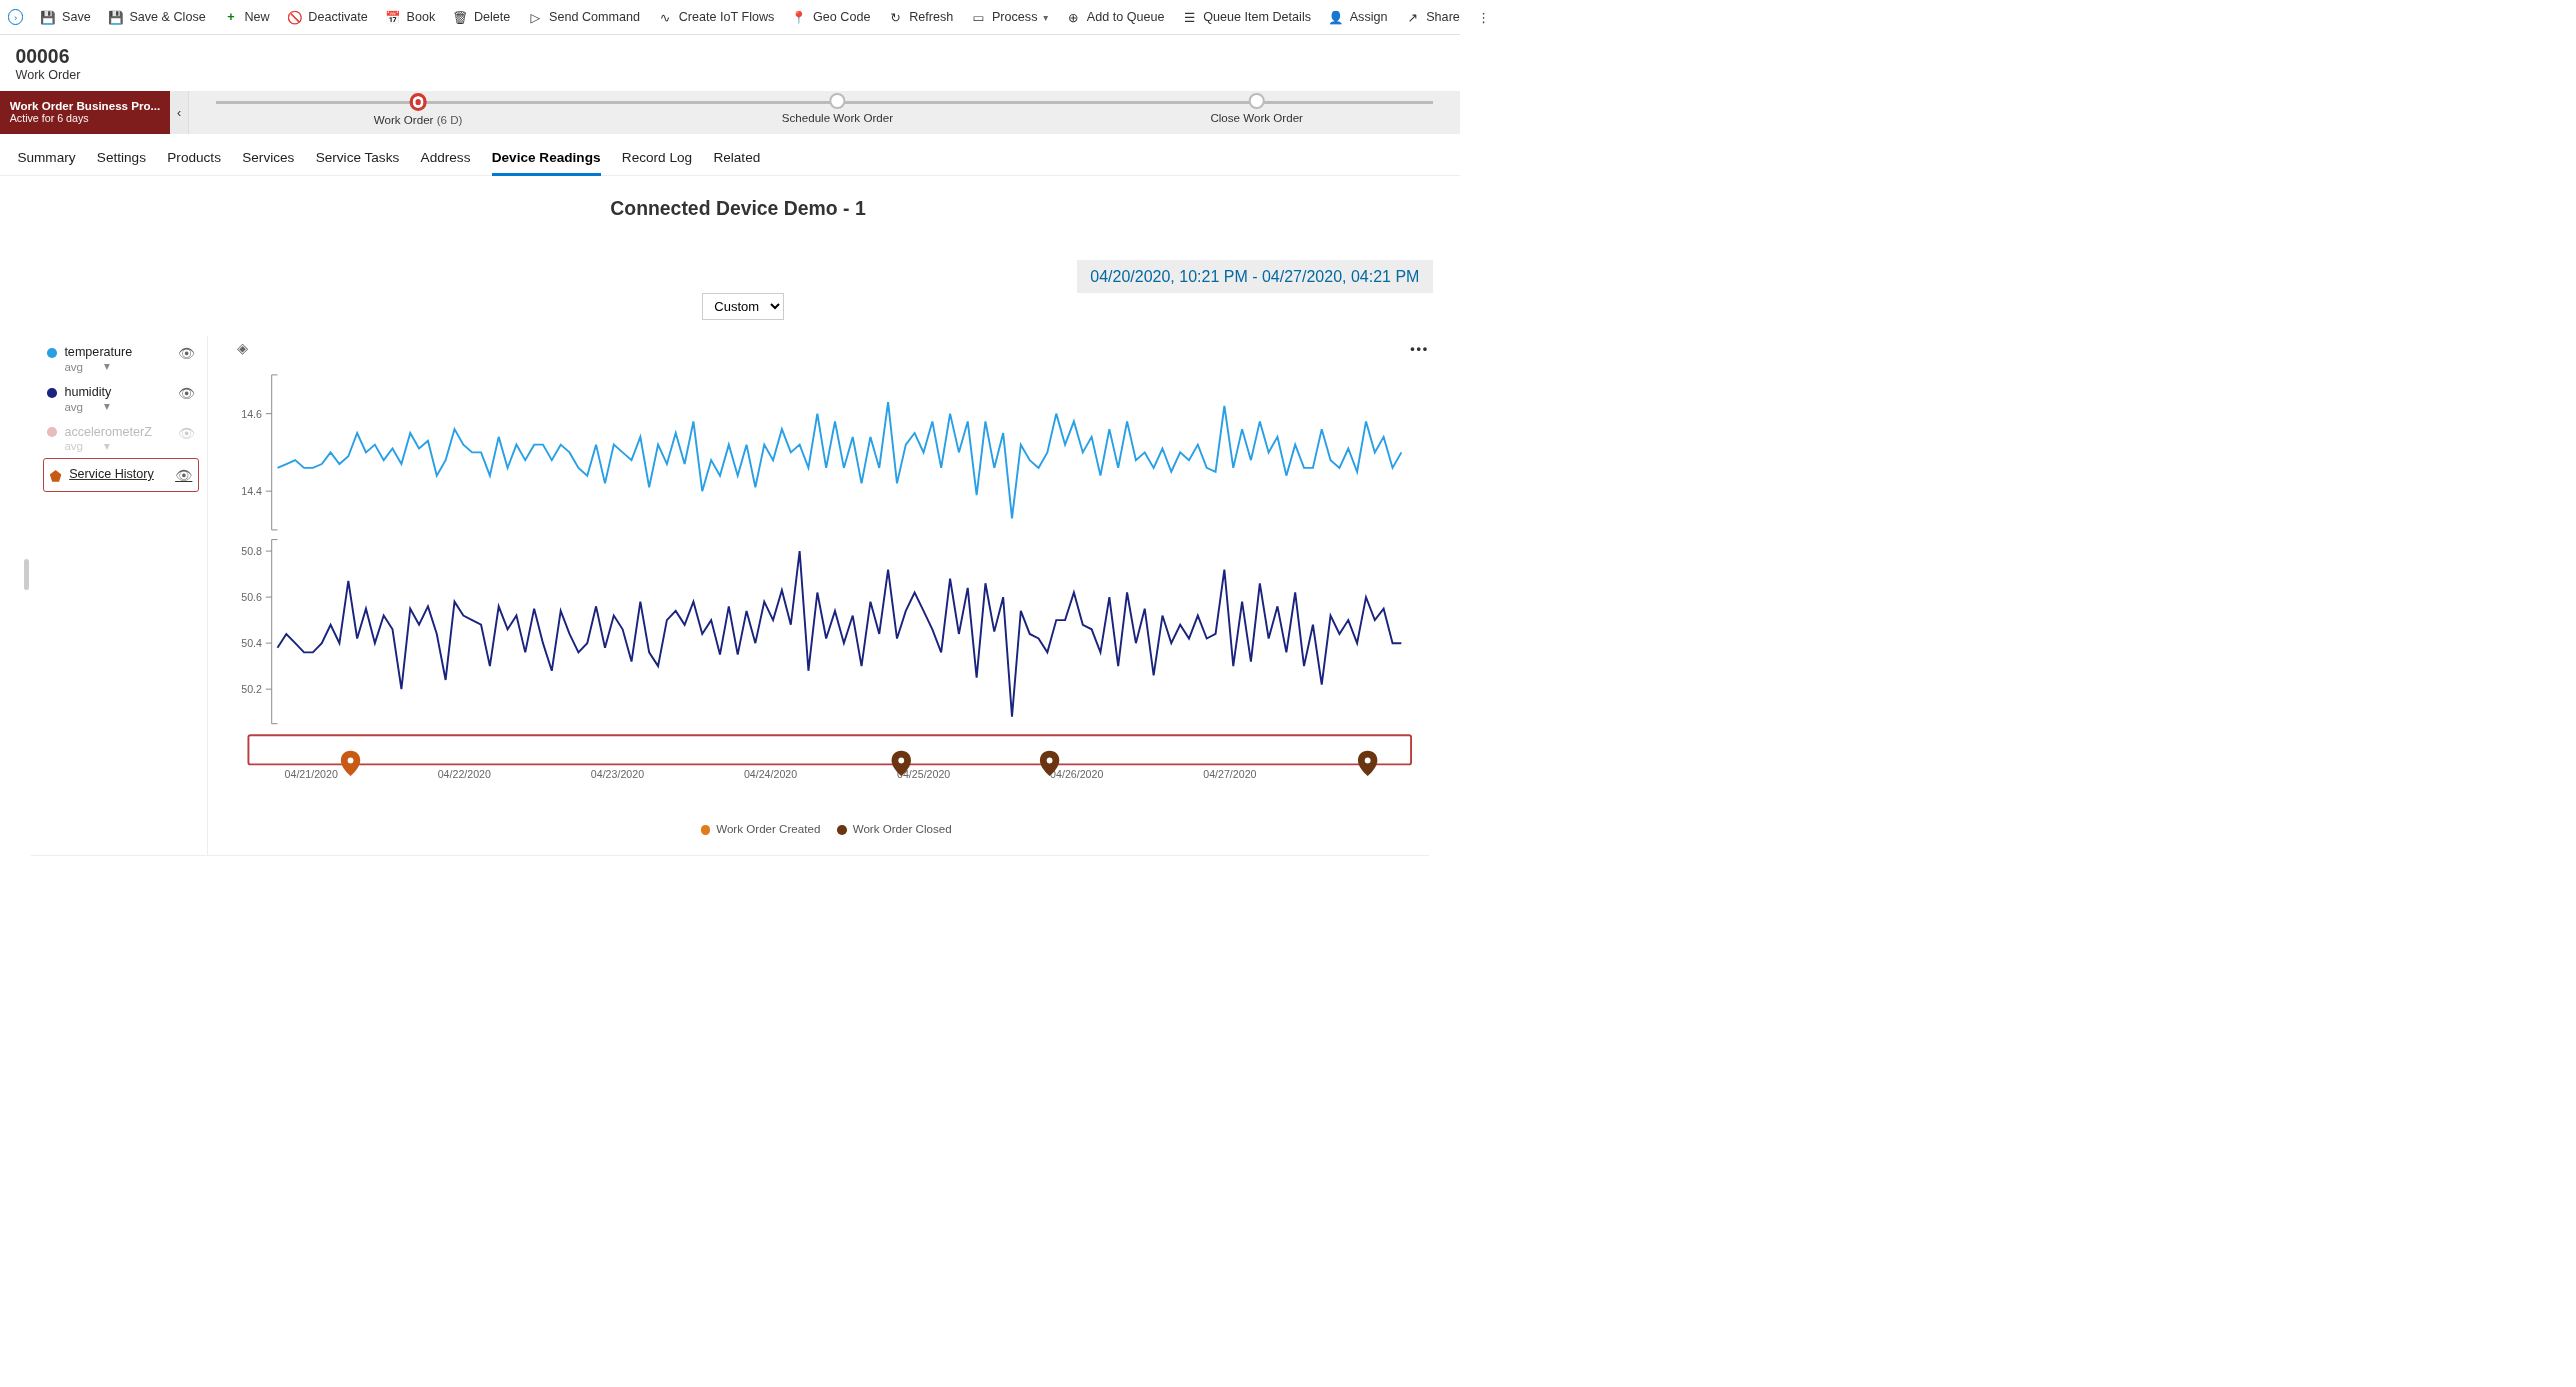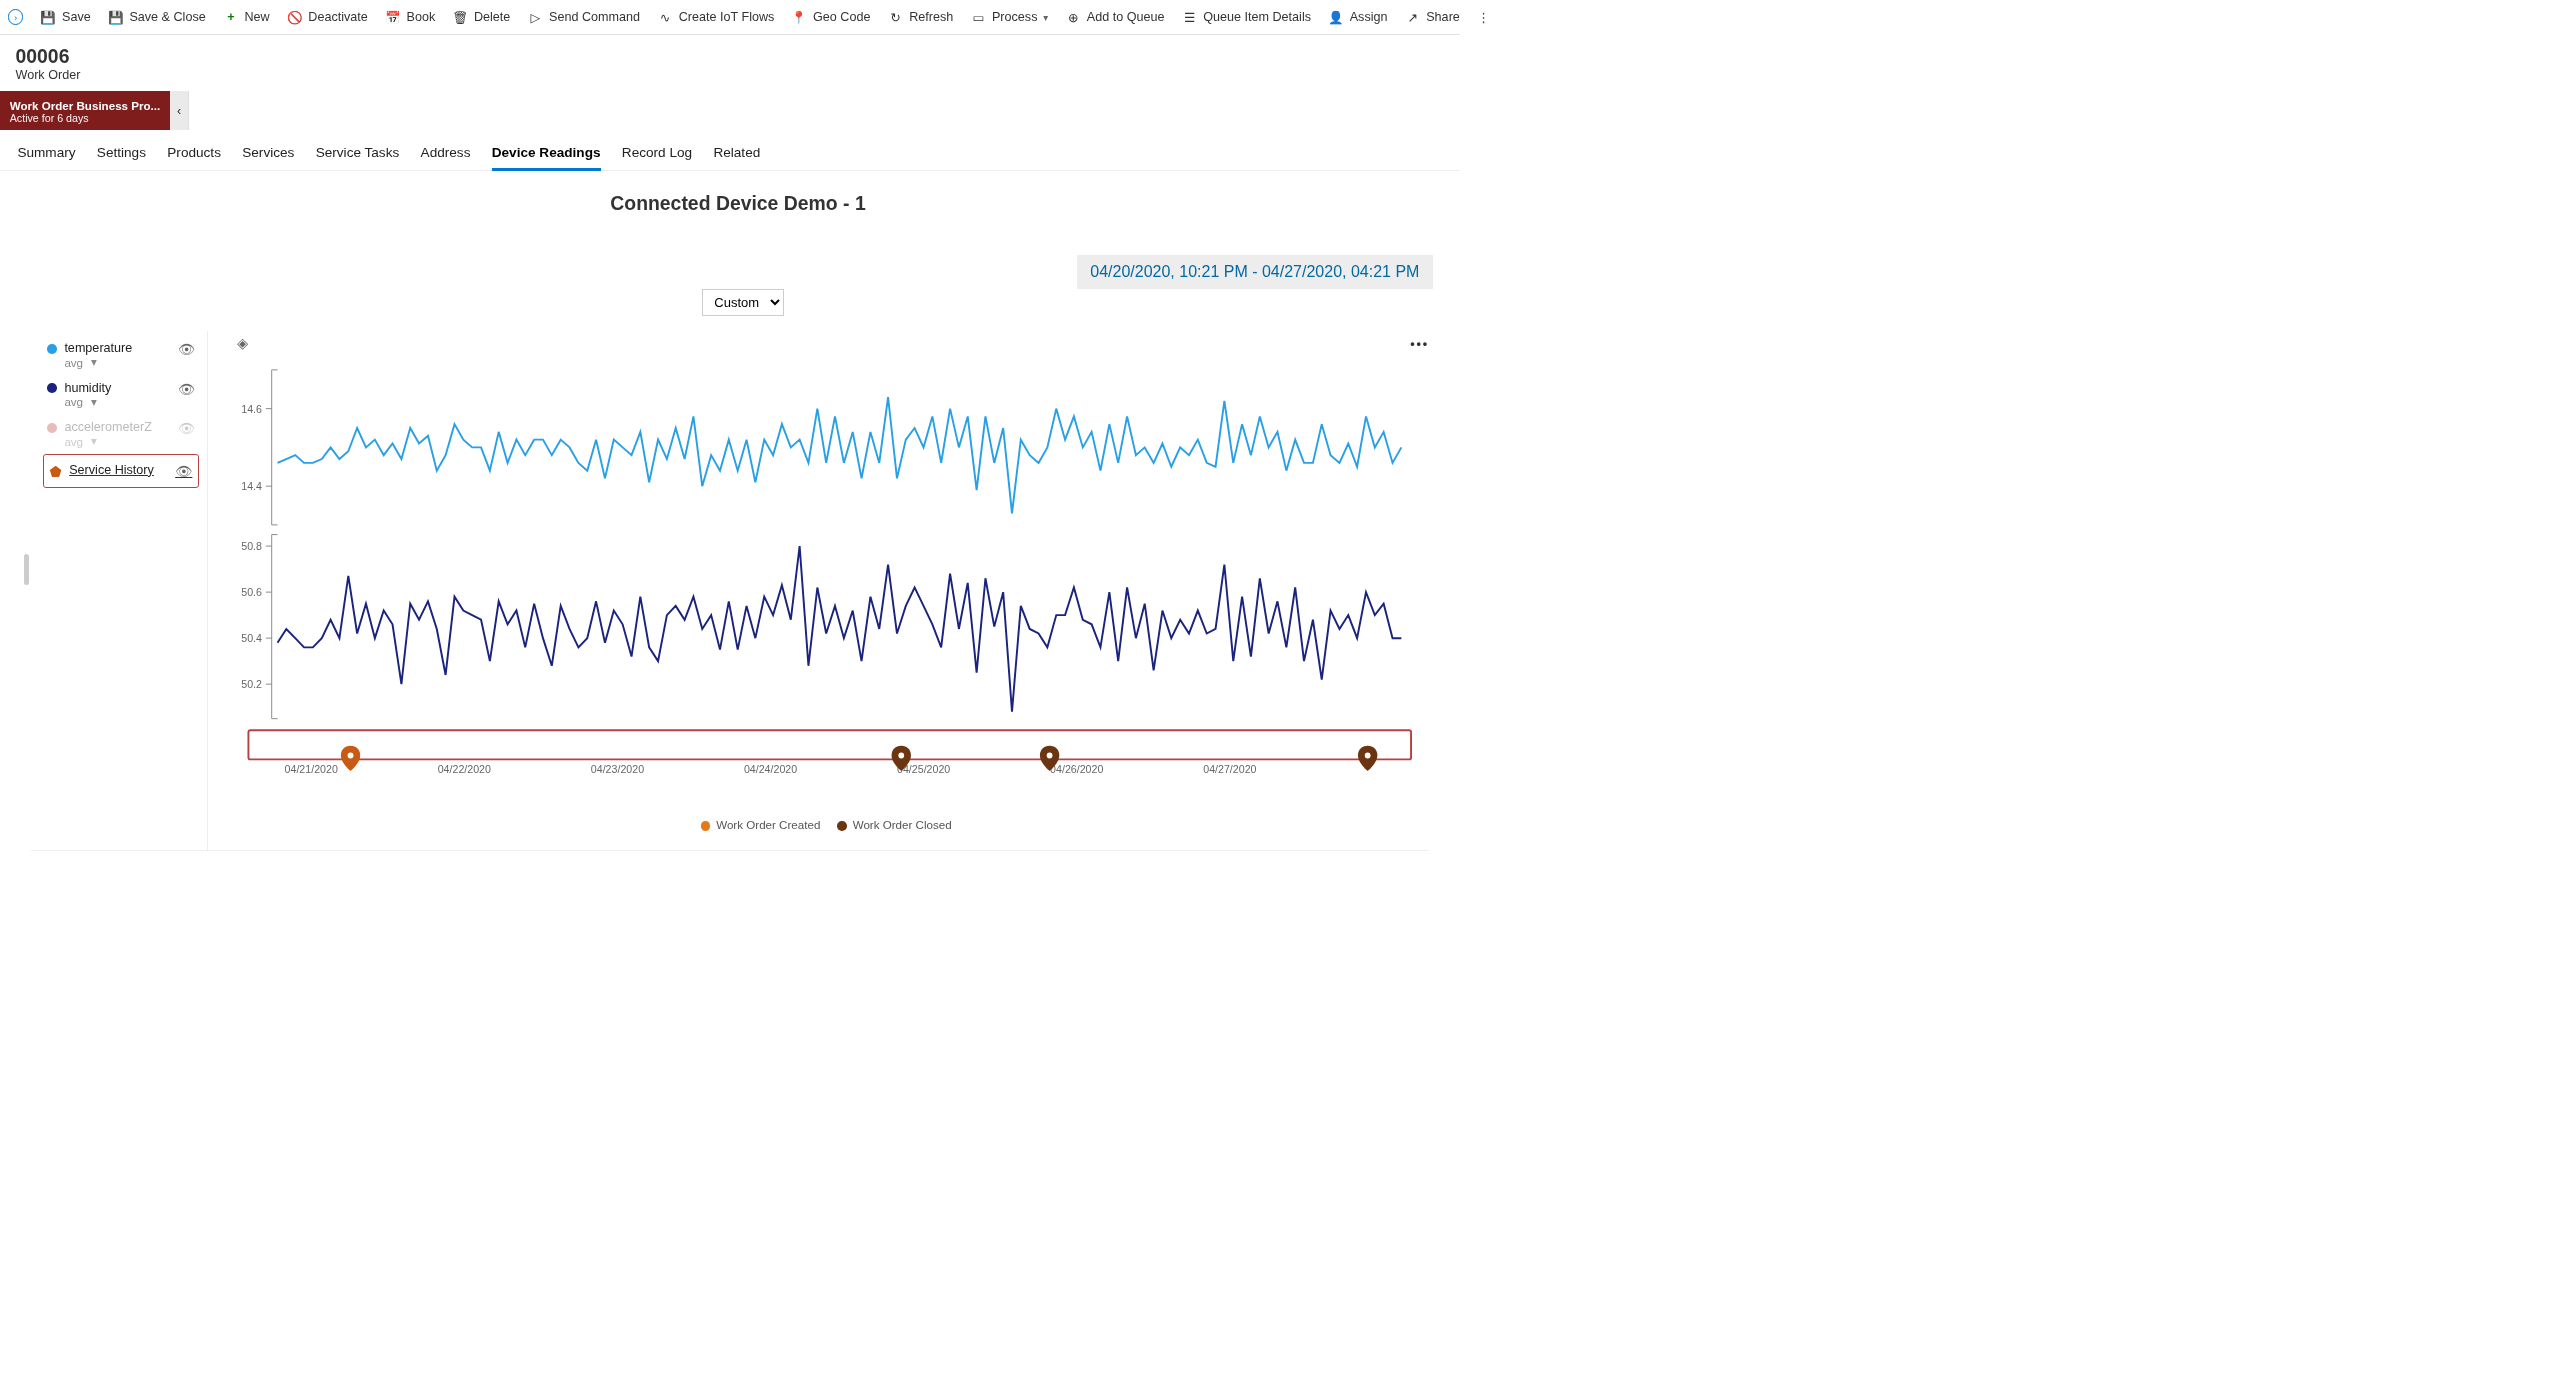--- a/index.html
+++ b/index.html
@@ -44,21 +44,21 @@
   .readings-title { font-size:19.4px; font-weight:700;}
   .range-pill { margin-left:auto; background:#ededed; padding:7.8px 13.6px; font-size:16px; color:#0369a1;margin-top:40px; }
   .range-select { margin-left:9.7px; border:1px solid #ccc; background:#fff; font-size:13px; padding:3.9px 7.8px;}
   
   .chartrow { display:flex; }
   .legend { width:165px; border-right:1px solid #eee; padding-right:7.8px; padding-top:3.9px; position:relative;}
   .legenditem { display:flex; align-items:flex-start; gap:7.8px; padding:5.8px 3.9px; font-size:12.6px; position:relative;}
   .legenditem .swatch{ width:9.7px; height:9.7px; border-radius:50%; margin-top:2.9px;}
   .legenditem .meta { flex:1;}
   .legenditem .meta .name{ color:#222;}
-  .legenditem .meta .agg { color:#888; font-size:11.6px; display:flex; align-items:center; gap:8px;}
+  .legenditem .meta .agg { color:#888; font-size:11.6px; display:flex; align-items:center; gap:21px;}
   .legenditem.faded .name{ color:#bbb;}
   .legenditem .eye { color:#666; cursor:pointer; font-size:13.6px;}
   .legenditem.hist { border:1.9px solid #b84040; border-radius:2.9px; padding:7.8px 5.8px;text-decoration:underline;}
   .legenditem.hist .swatch{ background:#c75b16; width:11.6px; height:11.6px; clip-path: polygon(50% 0,100% 38%,80% 100%,20% 100%,0 38%); border-radius:0;}
   .legend .scrollgrip{ position:absolute; left:-19.4px; top:223px; width:5.8px; height:31px; background:#ccc; border-radius:2.9px;}
 
   .plots { flex:1; padding:0 11.6px 0 23px; position:relative;}
   .layersbtn { position:absolute; left:29px; top:3.9px; color:#666; cursor:pointer; font-size:14.5px;}
   .morebtn   { position:absolute; right:3.9px; top:5.8px; color:#333; cursor:pointer; font-weight:700; letter-spacing:1.9px;}
   svg.chart { display:block; }
@@ -153,20 +153,35 @@
   </div>
 
   <div class="processwrap">
     <div class="processlabel">
       <div class="p1">Work Order Business Pro...</div>
       <div class="p2">Active for 6 days</div>
     </div>
     <div class="processcollapse">
         <span>‹</span>
       </div>
+    <div class="stages">
+      <div class="stageline"></div>
+      <div class="stage active" style="left:18%">
+        <div class="dot"></div>
+        <div class="lbl"><span>Work Order</span> <span class="dur">(6 D)</span></div>
+      </div>
+      <div class="stage" style="left:51%">
+        <div class="dot"></div>
+        <div class="lbl">Schedule Work Order</div>
+      </div>
+      <div class="stage" style="left:84%">
+        <div class="dot"></div>
+        <div class="lbl">Close Work Order</div>
+      </div>
+    </div>
   </div>
 
   <div class="tabs">
     <div class="tab">Summary</div>
     <div class="tab">Settings</div>
     <div class="tab">Products</div>
     <div class="tab">Services</div>
     <div class="tab">Service Tasks</div>
     <div class="tab">Address</div>
     <div class="tab active">Device Readings</div>

